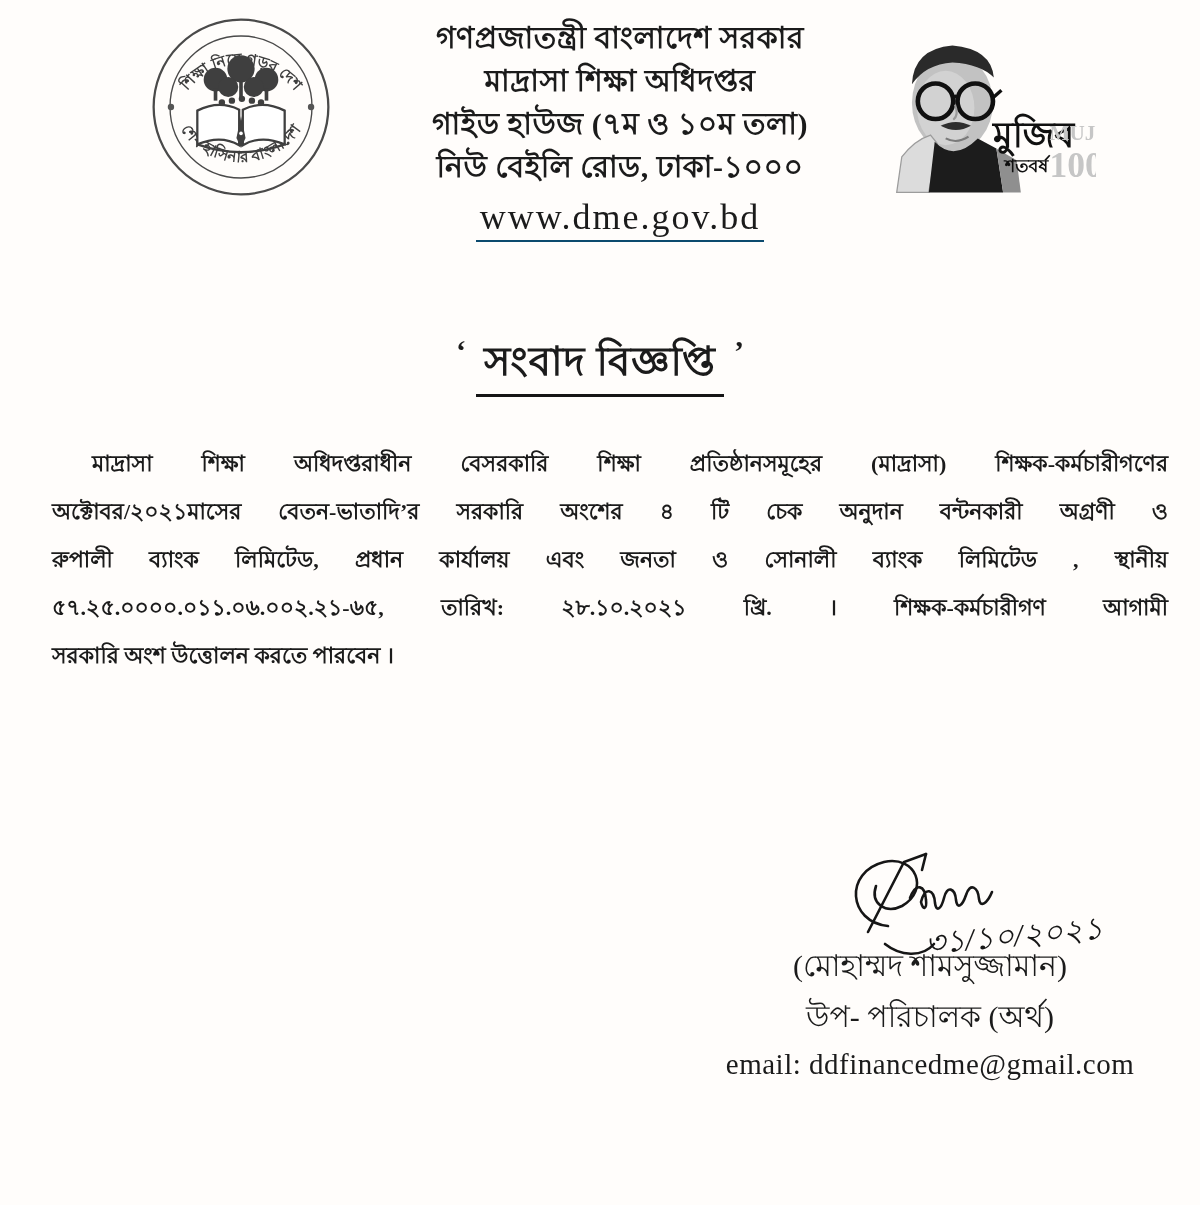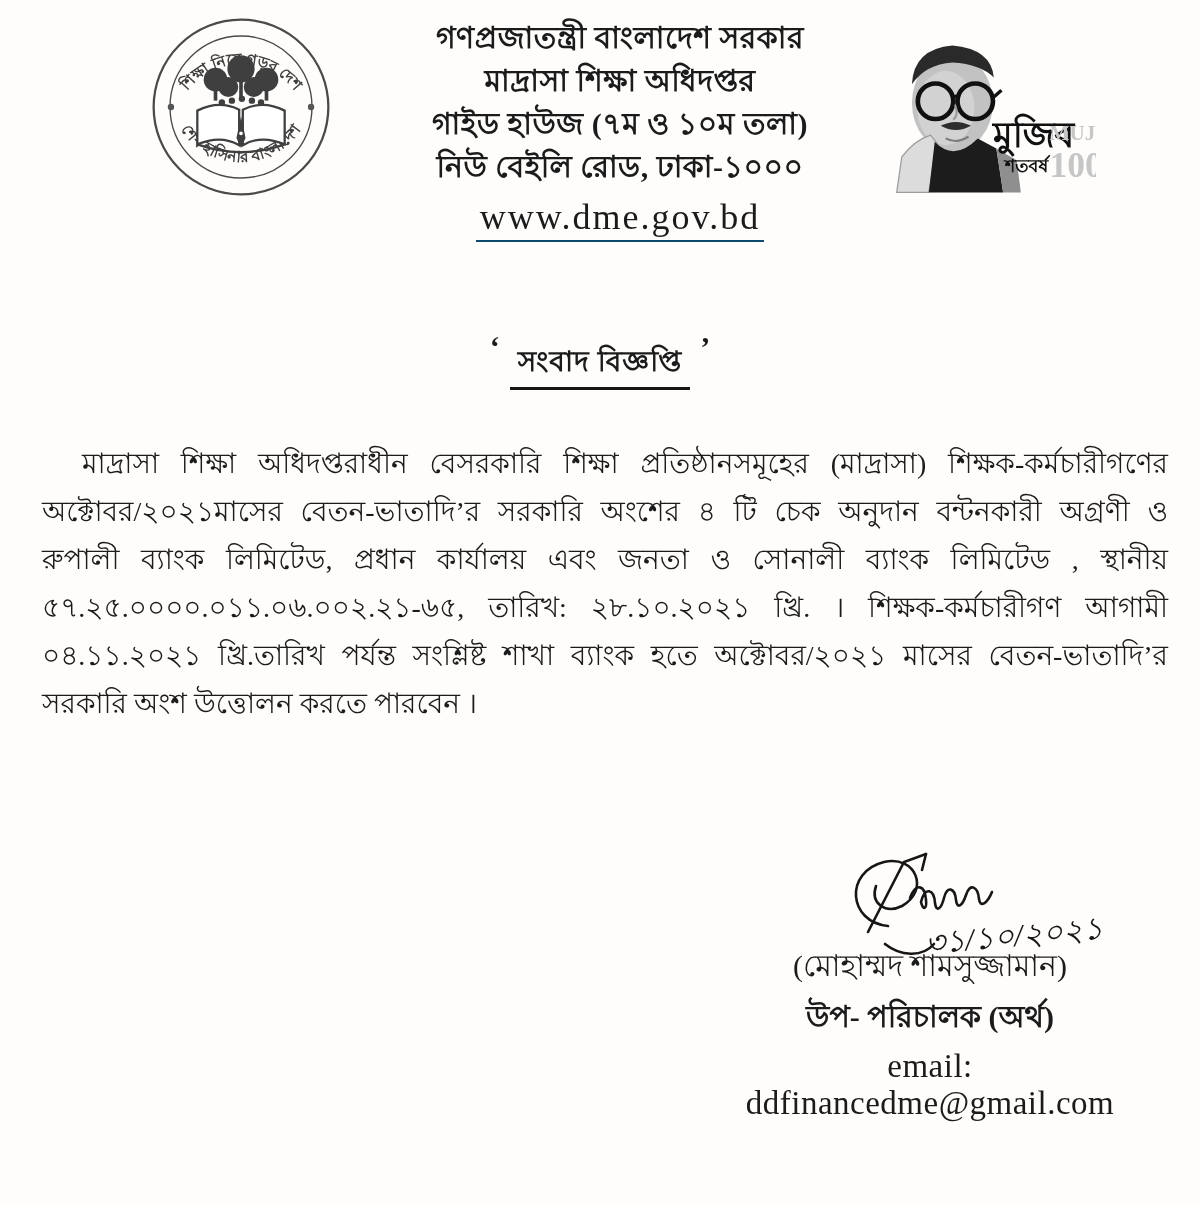--- a/index.html
+++ b/index.html
@@ -28,45 +28,46 @@
     margin-top:8px;
     font-size:36px; letter-spacing:2px;
     border-bottom:2px solid #0c4a6e;
     padding:0 4px 2px;
   }
 
   
   .title-row { position:absolute; top:330px; left:0; right:0; text-align:center; }
   .title-quote { font-size:30px; font-weight:bold; vertical-align:14px; padding:0 10px; }
   .title-text {
-    font-size:28px; font-weight:bold; letter-spacing:1px;
+    font-size:40px; font-weight:bold; letter-spacing:1px;
     border-bottom:3px solid #151515;
     padding:0 8px 10px;
   }
 
   
   .body-text { position:absolute; top:440px; left:42px; width:1126px; }
   .line {
-    font-size:28px; line-height:48px;
+    font-size:22px; line-height:48px;
     text-align:justify; text-align-last:justify;
-    font-weight:normal;
+    font-weight:bold;
     white-space:nowrap;
+    margin-left:10px;
   }
   .line.first { text-indent:40px; }
   .line.last  { text-align:center; text-align-last:left; }
 
   
   .signature-art { position:absolute; top:848px; left:830px; width:310px; height:122px; }
   .sign-block {
     position:absolute; top:946px; left:700px; width:460px;
     text-align:center;
   }
-  .sign-line { font-size:30px; line-height:40px; margin-bottom:11px; font-weight:bold; }
+  .sign-line { font-size:30px; line-height:40px; margin-bottom:11px; font-weight:normal; }
   .sign-name { font-weight:normal; }
-  .sign-email { font-size:33px; font-weight:normal; font-family:"Liberation Serif", serif; letter-spacing:.5px; }
+  .sign-email { font-size:29px; font-weight:normal; font-family:"Liberation Serif", serif; letter-spacing:.5px; }
 </style>
 </head>
 <body>
 
 <div class="page">
 
   <div class="header">
 
     <svg class="seal" viewBox="0 0 200 200">
       <circle cx="100" cy="100" r="96" fill="none" stroke="#4a4a4a" stroke-width="2.5"></circle>
@@ -144,21 +145,20 @@
 
   <div class="title-row">
     <span class="title-quote">‘</span><span class="title-text">সংবাদ বিজ্ঞপ্তি</span><span class="title-quote">’</span>
   </div>
 
   <div class="body-text">
     <div class="line first">মাদ্রাসা শিক্ষা অধিদপ্তরাধীন বেসরকারি শিক্ষা প্রতিষ্ঠানসমূহের (মাদ্রাসা) শিক্ষক-কর্মচারীগণের</div>
     <div class="line">অক্টোবর/২০২১মাসের বেতন-ভাতাদি’র সরকারি অংশের ৪ টি চেক অনুদান বন্টনকারী অগ্রণী ও</div>
     <div class="line">রুপালী ব্যাংক লিমিটেড, প্রধান কার্যালয় এবং জনতা ও সোনালী ব্যাংক লিমিটেড , স্থানীয়</div>
     <div class="line">৫৭.২৫.০০০০.০১১.০৬.০০২.২১-৬৫, তারিখ: ২৮.১০.২০২১ খ্রি. । শিক্ষক-কর্মচারীগণ আগামী</div>
-    <div class="line">০৪.১১.২০২১ খ্রি.তারিখ পর্যন্ত সংশ্লিষ্ট শাখা ব্যাংক হতে অক্টোবর/২০২১ মাসের বেতন-ভাতাদি’র</div>
     <div class="line last">সরকারি অংশ উত্তোলন করতে পারবেন ।</div>
   </div>
 
   <svg class="signature-art" viewBox="0 0 310 122">
     <g fill="none" stroke="#161616" stroke-width="2.6" stroke-linecap="round">
       <path d="M 58,78 C 18,74 14,24 54,14 C 86,7 100,42 72,58 C 56,66 40,56 46,38"></path>
       <path d="M 96,6 L 74,14 L 38,84"></path>
       <path d="M 96,6 L 92,22"></path>
       <path d="M 80,50 c 6,-16 15,-13 16,2 c 1,9 -3,11 -5,2 c 4,-16 13,-13 14,1 c 1,9 6,7 9,-5 c 3,-13 11,-10 12,2 c 1,9 6,7 10,-5 c 4,-13 12,-8 13,4 c 1,9 8,5 13,-7"></path>
       <path d="M 55,96 C 70,108 92,110 104,96"></path>

